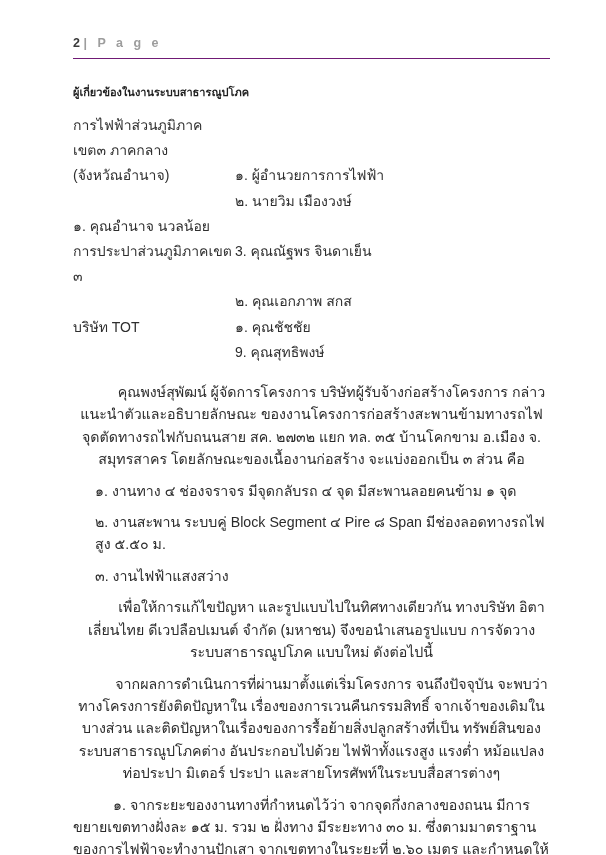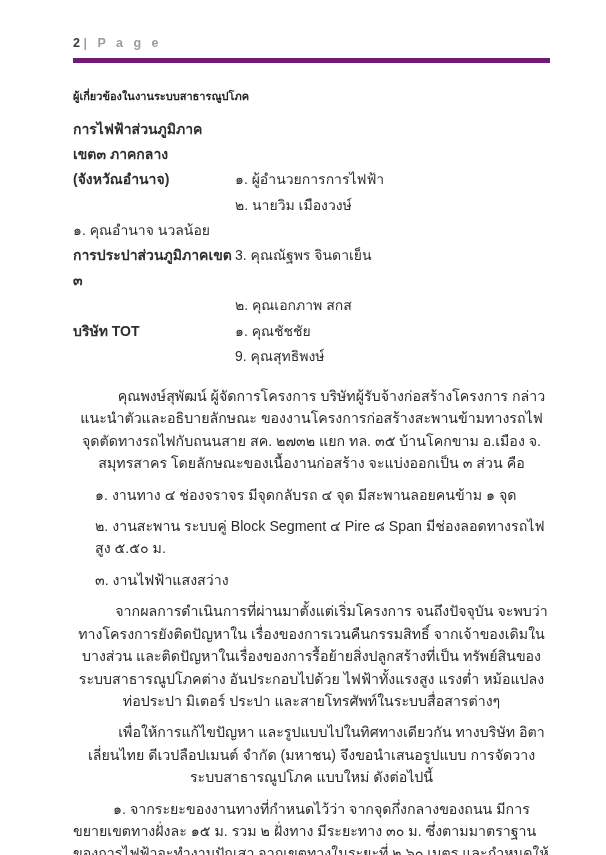--- a/index.html
+++ b/index.html
@@ -8,38 +8,38 @@
     width:606px;height:855px;
     box-sizing:border-box;
     background:#ffffff;
     font-family:"Liberation Sans","DejaVu Sans",sans-serif;
     color:#2e2e2e;
     padding:36px 56px 0 73px;
     overflow:hidden;
   }
   
   .page-header{
-    border-bottom:5px solid #701a75;
+    border-bottom:1px solid #701a75;
     padding-bottom:8px;
     font-size:12.5px;
     line-height:14px;
   }
   .page-num{font-weight:bold;color:#3a3a3a;}
   .page-word{color:#9d9d9d;letter-spacing:3.5px;font-weight:bold;}
   
   .doc-title{
     margin:24px 0 12px 0;
     font-size:11px;
     font-weight:bold;
     color:#1f1f1f;
   }
   
   .participants{font-size:14px;color:#2e2e2e;}
   .p-row{display:flex;line-height:25.2px;}
-  .p-left{width:162px;flex-shrink:0;font-weight:bold;}
+  .p-left{width:162px;flex-shrink:0;}
   .p-right{flex:1;}
   
   .body-text{margin-top:16px;font-size:14.2px;line-height:22.4px;color:#2b2b2b;}
   .para{margin:0 0 9px 0;text-indent:40px;text-align:center;}
   .blist{margin:5px 0 9px 22px;text-indent:0;}
   .num-para{margin:0 0 9px 0;text-indent:40px;}
 </style>
 </head>
 <body>
 
@@ -86,19 +86,19 @@
     </div>
   </div>
 
   <div class="body-text">
     <p class="para">คุณพงษ์สุพัฒน์  ผู้จัดการโครงการ บริษัทผู้รับจ้างก่อสร้างโครงการ กล่าวแนะนำตัวและอธิบายลักษณะ ของงานโครงการก่อสร้างสะพานข้ามทางรถไฟ จุดตัดทางรถไฟกับถนนสาย สค. ๒๗๓๒ แยก ทล. ๓๕ บ้านโคกขาม อ.เมือง จ. สมุทรสาคร โดยลักษณะของเนื้องานก่อสร้าง จะแบ่งออกเป็น ๓ ส่วน คือ</p>
 
     <p class="blist">๑.   งานทาง ๔ ช่องจราจร มีจุดกลับรถ ๔ จุด มีสะพานลอยคนข้าม ๑ จุด</p>
     <p class="blist">๒.  งานสะพาน ระบบคู่ Block Segment ๔  Pire ๘ Span มีช่องลอดทางรถไฟสูง ๕.๕๐ ม.</p>
     <p class="blist">๓.  งานไฟฟ้าแสงสว่าง</p>
 
+    <p class="para">เพื่อให้การแก้ไขปัญหา และรูปแบบไปในทิศทางเดียวกัน ทางบริษัท อิตาเลี่ยนไทย ดีเวปลือปเมนต์ จำกัด (มหาชน) จึงขอนำเสนอรูปแบบ การจัดวางระบบสาธารณูปโภค แบบใหม่ ดังต่อไปนี้</p>
     <p class="para">จากผลการดำเนินการที่ผ่านมาตั้งแต่เริ่มโครงการ จนถึงปัจจุบัน จะพบว่าทางโครงการยังติดปัญหาใน เรื่องของการเวนคืนกรรมสิทธิ์ จากเจ้าของเดิมในบางส่วน และติดปัญหาในเรื่องของการรื้อย้ายสิ่งปลูกสร้างที่เป็น ทรัพย์สินของระบบสาธารณูปโภคต่าง อันประกอบไปด้วย ไฟฟ้าทั้งแรงสูง แรงต่ำ หม้อแปลง ท่อประปา มิเตอร์ ประปา และสายโทรศัพท์ในระบบสื่อสารต่างๆ</p>
-    <p class="para">เพื่อให้การแก้ไขปัญหา และรูปแบบไปในทิศทางเดียวกัน ทางบริษัท อิตาเลี่ยนไทย ดีเวปลือปเมนต์ จำกัด (มหาชน) จึงขอนำเสนอรูปแบบ การจัดวางระบบสาธารณูปโภค แบบใหม่ ดังต่อไปนี้</p>
     <p class="num-para">๑. จากระยะของงานทางที่กำหนดไว้ว่า จากจุดกึ่งกลางของถนน มีการขยายเขตทางฝั่งละ ๑๕ ม. รวม ๒ ฝั่งทาง มีระยะทาง ๓๐ ม. ซึ่งตามมาตราฐานของการไฟฟ้าจะทำงานปักเสา จากเขตทางในระยะที่ ๒.๖๐ เมตร และกำหนดให้ท่อประปาอยู่ด้านหลังเสาไฟฟ้า บ่อพักอยู่ด้านหน้าเสาไฟฟ้า แต่ดูจากแบบก่อสร้างแล้ว ทางการไฟฟ้า แจ้งว่าในช่วงถนน สามารถทำได้ แต่เกรงว่าในช่วงที่เป็นสะพานจะไม่สามารถทำได้ และสายไฟฟ้าแรงสูงต้องอยู่สูงจากพื้น ๑๐ เมตร ซึ่งเป็นข้อกำหนดของการไฟฟ้า และจากการดูจากรูปแบบการดำเนินงานแล้ว การไฟฟ้าแจ้งว่าในส่วนของไฟฟ้าแรงต่ำ ไม่ติดขัดปัญหาอะไร จะมีเพียงระบบไฟฟ้าแรงสูงเท่านั้น ที่ต้องใช้เวลาในการดำเนินงาน</p>
 
   </div>
 
 </div>
 
 </body></html>

